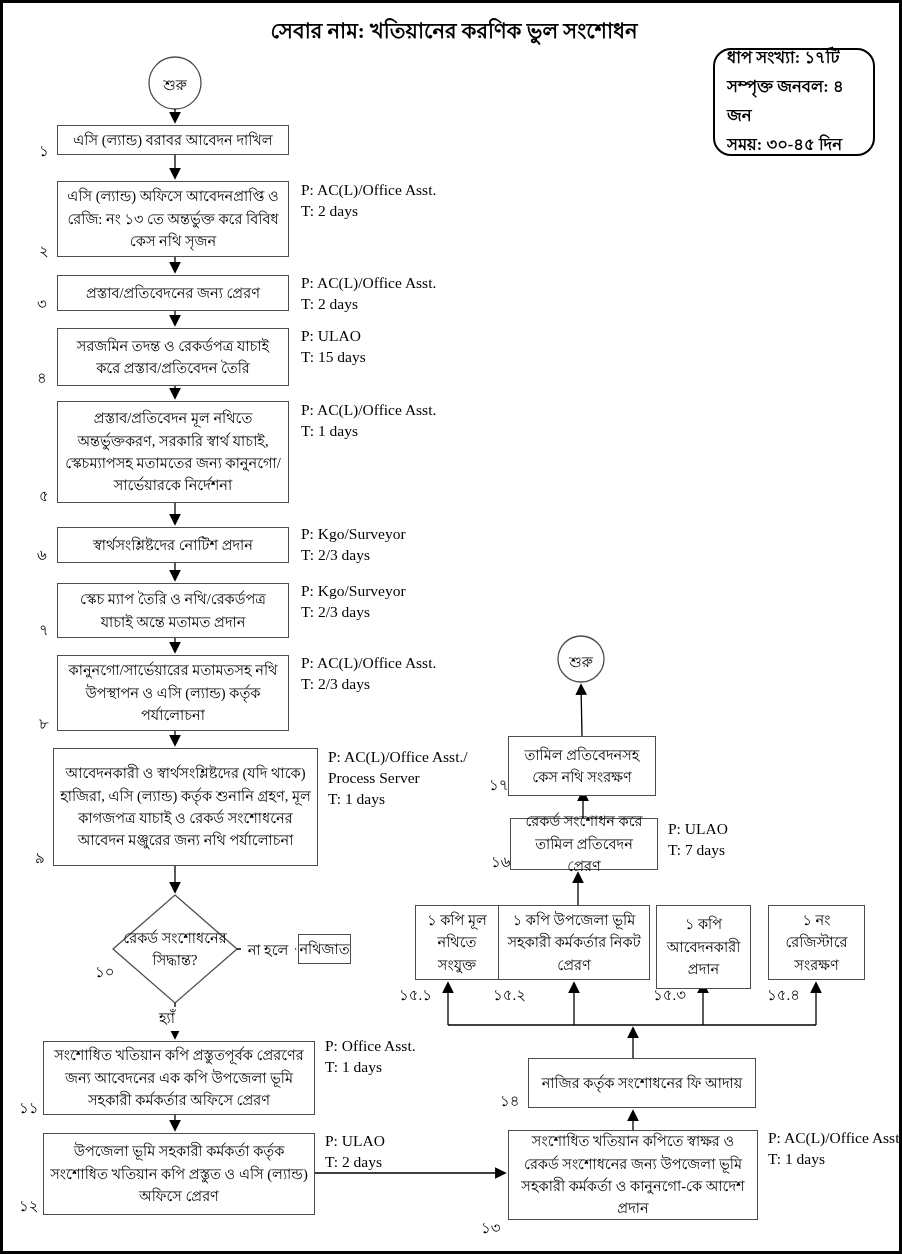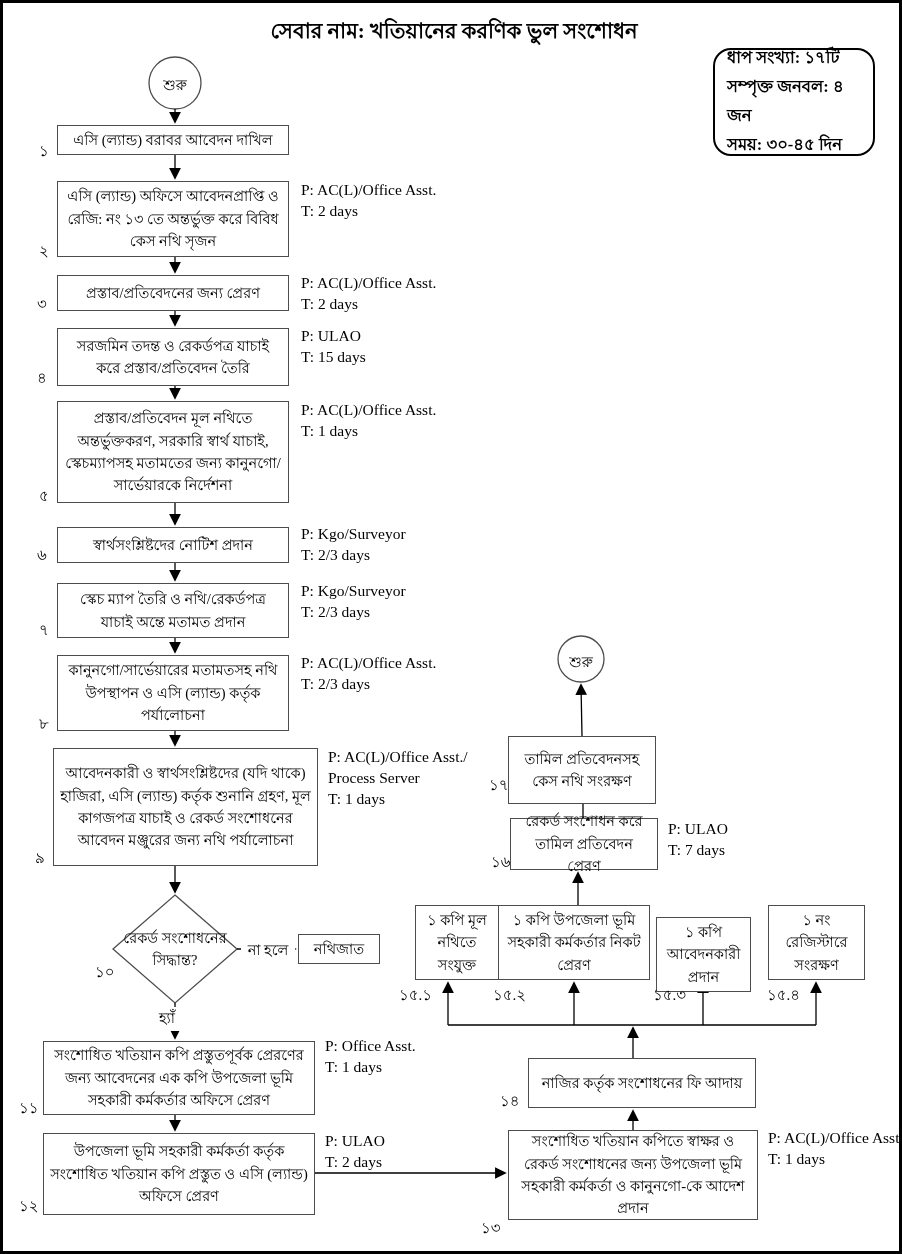--- a/index.html
+++ b/index.html
@@ -102,30 +102,30 @@
   <div class="node" style="left:54px;top:325px;width:232px;height:58px;">সরজমিন তদন্ত ও রেকর্ডপত্র যাচাই করে প্রস্তাব/প্রতিবেদন তৈরি</div>
   <div class="node" style="left:54px;top:398px;width:232px;height:102px;">প্রস্তাব/প্রতিবেদন মূল নথিতে অন্তর্ভুক্তকরণ, সরকারি স্বার্থ যাচাই, স্কেচম্যাপসহ মতামতের জন্য কানুনগো/সার্ভেয়ারকে নির্দেশনা</div>
   <div class="node" style="left:54px;top:524px;width:232px;height:36px;">স্বার্থসংশ্লিষ্টদের নোটিশ প্রদান</div>
   <div class="node" style="left:54px;top:580px;width:232px;height:55px;">স্কেচ ম্যাপ তৈরি ও নথি/রেকর্ডপত্র যাচাই অন্তে মতামত প্রদান</div>
   <div class="node" style="left:54px;top:652px;width:232px;height:76px;">কানুনগো/সার্ভেয়ারের মতামতসহ নথি উপস্থাপন ও এসি (ল্যান্ড) কর্তৃক পর্যালোচনা</div>
   <div class="node" style="left:50px;top:745px;width:265px;height:118px;">আবেদনকারী ও স্বার্থসংশ্লিষ্টদের (যদি থাকে) হাজিরা, এসি (ল্যান্ড) কর্তৃক শুনানি গ্রহণ, মূল কাগজপত্র যাচাই ও রেকর্ড সংশোধনের আবেদন মঞ্জুরের জন্য নথি পর্যালোচনা</div>
 
   <div class="diamond-label">রেকর্ড সংশোধনের সিদ্ধান্ত?</div>
   <div class="edge-label" style="left:238px;top:936px;width:48px;">না হলে</div>
   <div class="edge-label" style="left:144px;top:1004px;width:34px;">হ্যাঁ</div>
-  <div class="node" style="left:295px;top:931px;width:82px;height:30px;">নথিজাত</div>
+  <div class="node" style="left:295px;top:931px;width:53px;height:30px;">নথিজাত</div>
 
   <div class="node" style="left:40px;top:1038px;width:272px;height:74px;">সংশোধিত খতিয়ান কপি প্রস্তুতপূর্বক প্রেরণের জন্য আবেদনের এক কপি উপজেলা ভূমি সহকারী কর্মকর্তার অফিসে প্রেরণ</div>
   <div class="node" style="left:40px;top:1130px;width:272px;height:82px;">উপজেলা ভূমি সহকারী কর্মকর্তা কর্তৃক সংশোধিত খতিয়ান কপি প্রস্তুত ও এসি (ল্যান্ড) অফিসে প্রেরণ</div>
 
-  <div class="node" style="left:505px;top:733px;width:148px;height:68px;">তামিল প্রতিবেদনসহ কেস নথি সংরক্ষণ</div>
+  <div class="node" style="left:505px;top:733px;width:148px;height:60px;">তামিল প্রতিবেদনসহ কেস নথি সংরক্ষণ</div>
   <div class="node" style="left:507px;top:815px;width:148px;height:52px;">রেকর্ড সংশোধন করে তামিল প্রতিবেদন প্রেরণ</div>
   <div class="node" style="left:403px;top:902px;width:84px;height:75px;margin-left:9px;">১ কপি মূল নথিতে সংযুক্ত</div>
   <div class="node" style="left:495px;top:902px;width:152px;height:75px;">১ কপি উপজেলা ভূমি সহকারী কর্মকর্তার নিকট প্রেরণ</div>
-  <div class="node" style="left:653px;top:902px;width:95px;height:75px;margin-top:12px;">১ কপি আবেদনকারী প্রদান</div>
+  <div class="node" style="left:653px;top:902px;width:95px;height:84px;">১ কপি আবেদনকারী প্রদান</div>
   <div class="node" style="left:765px;top:902px;width:97px;height:75px;">১ নং রেজিস্টারে সংরক্ষণ</div>
   <div class="node" style="left:525px;top:1055px;width:228px;height:50px;">নাজির কর্তৃক সংশোধনের ফি আদায়</div>
   <div class="node" style="left:505px;top:1127px;width:250px;height:90px;">সংশোধিত খতিয়ান কপিতে স্বাক্ষর ও রেকর্ড সংশোধনের জন্য উপজেলা ভূমি সহকারী কর্মকর্তা ও কানুনগো-কে আদেশ প্রদান</div>
 
   <div class="stepnum" style="left:36px;top:136px;">১</div>
   <div class="stepnum" style="left:36px;top:236px;">২</div>
   <div class="stepnum" style="left:34px;top:289px;">৩</div>
   <div class="stepnum" style="left:34px;top:363px;">৪</div>
   <div class="stepnum" style="left:36px;top:481px;">৫</div>
   <div class="stepnum" style="left:34px;top:540px;">৬</div>

